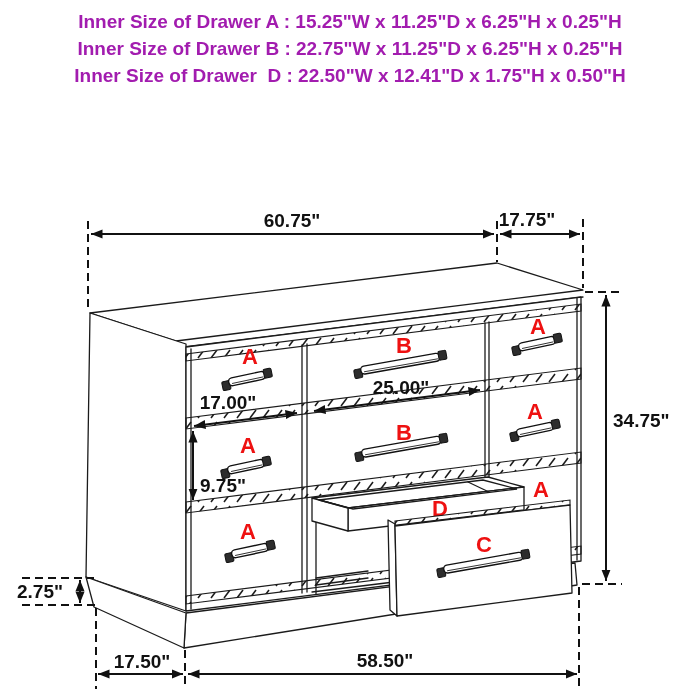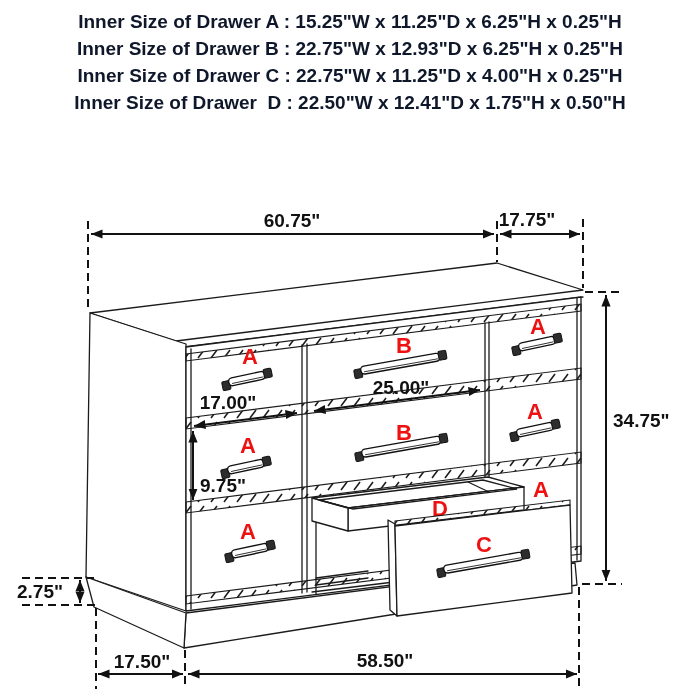--- a/index.html
+++ b/index.html
@@ -1,39 +1,38 @@
 <!DOCTYPE html>
 <html><head>
 <meta charset="utf-8">
 <style>
   html,body{margin:0;padding:0;background:#fff}
   body{width:700px;height:700px;position:relative;font-family:"Liberation Sans",sans-serif;overflow:hidden}
-  .hdr{position:absolute;top:8px;left:0;width:700px;text-align:center;color:#0f172a;
+  .hdr{position:absolute;top:8px;left:0;width:700px;text-align:center;color:#a21caf;
        font-weight:bold;font-size:19px;line-height:27px}
   .hdr div{white-space:pre}
   svg{position:absolute;top:0;left:0}
   svg text{font-family:"Liberation Sans",sans-serif;font-weight:bold}
   .dim{font-size:19px;fill:#111}
   .lbl{font-size:22px;fill:#ee1111}
   .ln{stroke:#1b1b1b;fill:none;stroke-width:1.3;stroke-linecap:round}
   .fw{fill:#ffffff;stroke:#1b1b1b;stroke-width:1.3;stroke-linejoin:round}
   .band{fill:url(#ticks);stroke:#1b1b1b;stroke-width:1.1}
   .dimln{stroke:#111;stroke-width:2;fill:none}
   .dash{stroke:#111;stroke-width:2;stroke-dasharray:8 5;fill:none}
   .post{fill:#2d2d2d;stroke:#111;stroke-width:1}
   .bar{fill:#fff;stroke:#111;stroke-width:1.4}
   .thin{stroke:#111;stroke-width:.8}
 </style>
 </head>
 <body>
 
 <div class="hdr">
   <div>Inner Size of Drawer A : 15.25"W x 11.25"D x 6.25"H x 0.25"H</div>
-  <div>Inner Size of Drawer B : 22.75"W x 12.93"D x 6.25"H x 0.25"H</div>
-  <div>Inner Size of Drawer C : 22.75"W x 11.25"D x 4.00"H x 0.25"H</div>
+  <div>Inner Size of Drawer B : 22.75"W x 11.25"D x 6.25"H x 0.25"H</div>
   <div>Inner Size of Drawer  D : 22.50"W x 12.41"D x 1.75"H x 0.50"H</div>
 </div>
 
 <svg width="700" height="700" viewBox="0 0 700 700">
   <defs>
     <pattern id="ticks" width="13" height="12" patternUnits="userSpaceOnUse">
       <line x1="9" y1="2" x2="3" y2="10" stroke="#1b1b1b" stroke-width="1.6"></line>
     </pattern>
     <marker id="ah" viewBox="-1 -5 13 10" refX="10.5" refY="0" markerWidth="13" markerHeight="10" orient="auto-start-reverse" markerUnits="userSpaceOnUse">
       <path d="M10.5,0 L-1,-4.6 L-1,4.6 Z" fill="#111"></path>

